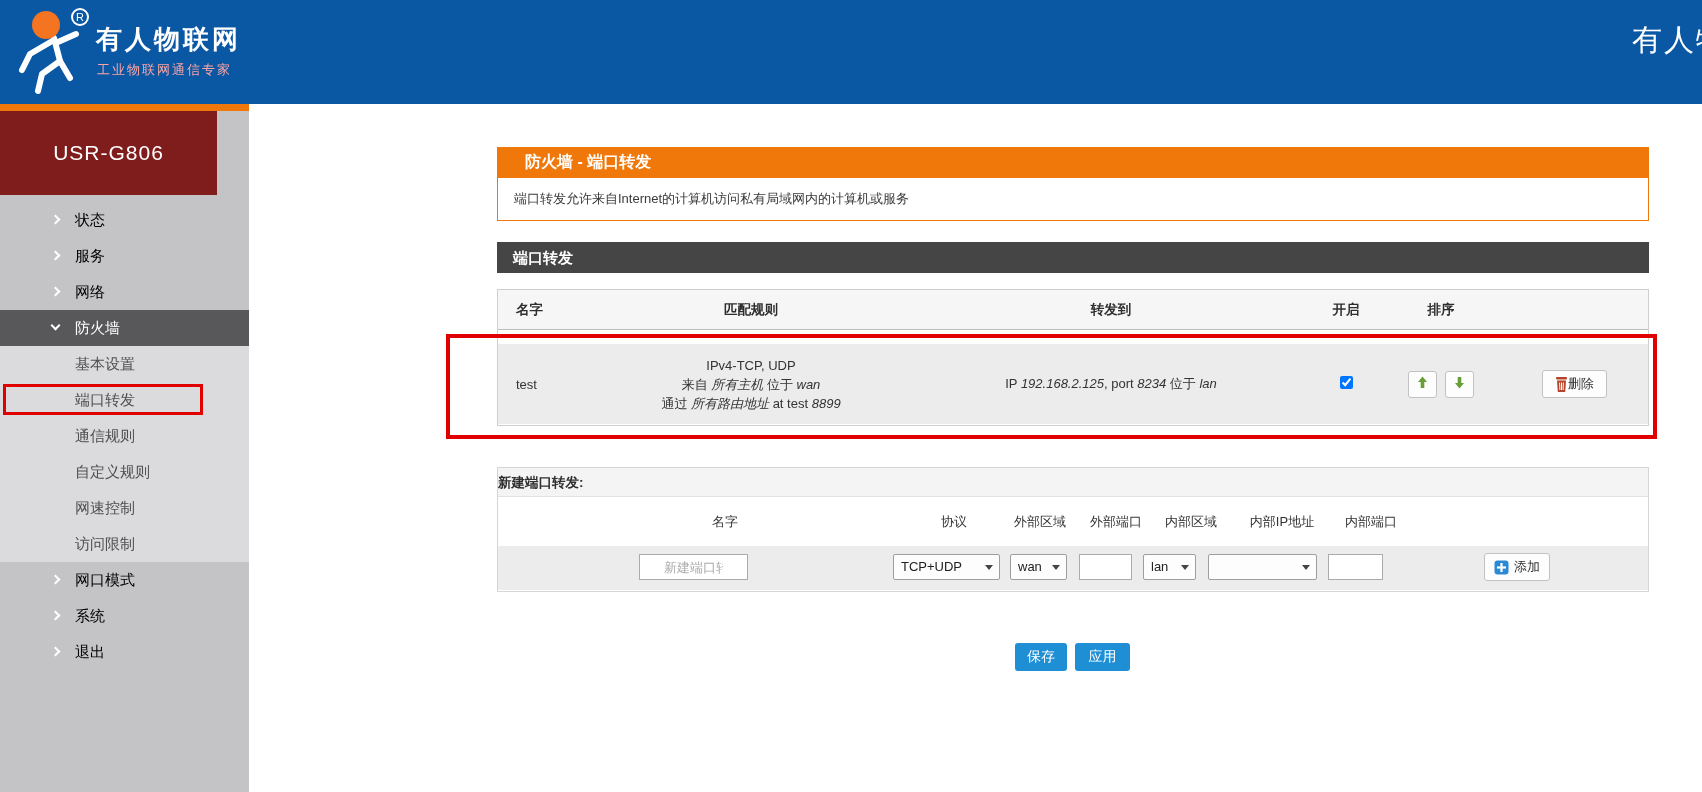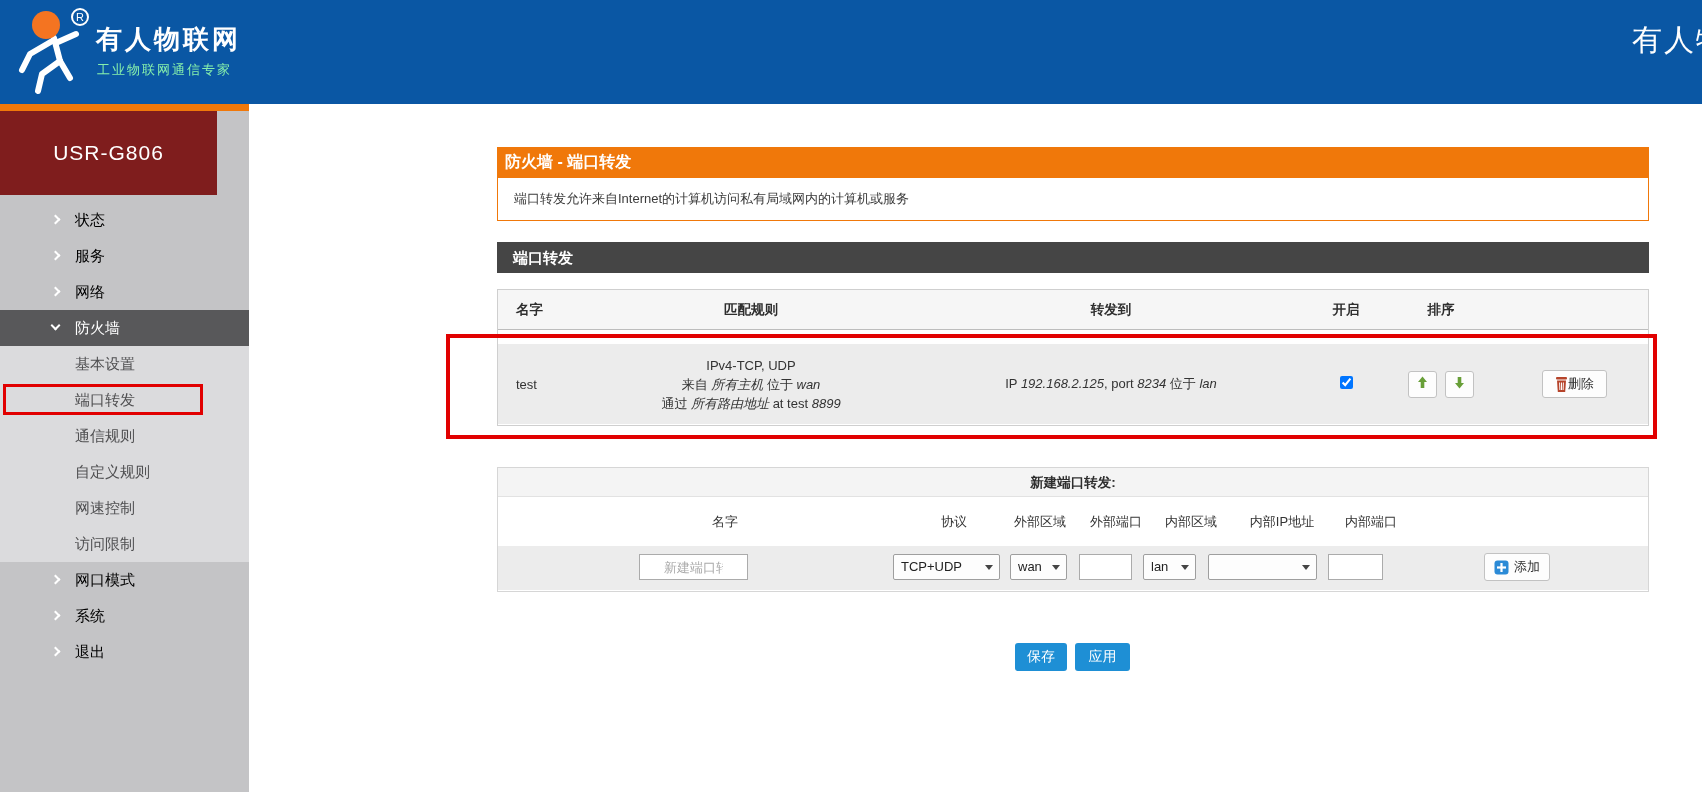--- a/index.html
+++ b/index.html
@@ -3,41 +3,41 @@
 <meta charset="utf-8">
 <style>
   html,body{margin:0;padding:0;background:#fff;}
   *{box-sizing:border-box;font-family:"Liberation Sans","DejaVu Sans",sans-serif;}
   .screen{position:relative;width:1702px;height:792px;overflow:hidden;background:#fff;}
 
   
   .topbar{position:absolute;left:0;top:0;width:1702px;height:104px;background:#0a57a4;overflow:hidden;}
   .logo-svg{position:absolute;left:8px;top:4px;}
   .brand-title{position:absolute;left:96px;top:22px;color:#fff;font-size:26px;font-weight:bold;letter-spacing:3px;}
-  .brand-sub{position:absolute;left:97px;top:61px;color:#86efac;font-size:13px;letter-spacing:2px;}
+  .brand-sub{position:absolute;left:97px;top:61px;color:#fca5a5;font-size:13px;letter-spacing:2px;}
   .watermark{position:absolute;left:1632px;top:20px;color:#fefefe;font-size:30px;letter-spacing:2px;white-space:nowrap;}
 
   
   .side-strip{position:absolute;left:0;top:104px;width:249px;height:7px;background:#f0780a;}
   .sidebar{position:absolute;left:0;top:111px;width:249px;height:681px;background:#c4c4c6;}
   .device-block{position:absolute;left:0;top:0;width:217px;height:84px;background:#7f1d1d;color:#fff;
     font-size:21px;letter-spacing:1px;text-align:center;line-height:84px;}
   .menu{position:absolute;left:0;top:91px;width:249px;}
   .mi{position:relative;height:36px;line-height:36px;font-size:15px;color:#000000;cursor:pointer;}
   .mi .lbl{position:absolute;left:75px;top:0;}
   .mi.sub{background:#dbdbdd;color:#4f4f51;}
   .mi.open{background:#58585a;color:#fff;}
   .chev{position:absolute;left:52px;top:14px;width:7px;height:7px;border-top:2px solid #fff;border-right:2px solid #fff;}
   .chev.r{transform:rotate(45deg);}
   .chev.d{top:12px;transform:rotate(135deg);}
   .menu-redbox{position:absolute;left:3px;top:273px;width:200px;height:31px;border:3px solid #e10000;z-index:5;pointer-events:none;}
 
   
   .orange-bar{position:absolute;left:497px;top:147px;width:1152px;height:34px;background:#f0780a;color:#fff;
-    font-size:16px;font-weight:bold;line-height:30px;padding-left:8px;}
+    font-size:16px;font-weight:bold;line-height:30px;padding-left:28px;}
   .desc-box{position:absolute;left:497px;top:177px;width:1152px;height:44px;background:#fff;border:1px solid #f0780a;
     font-size:13px;color:#3a3a3a;line-height:42px;padding-left:16px;}
   .dark-bar{position:absolute;left:497px;top:242px;width:1152px;height:31px;background:#454545;color:#fff;
     font-size:15px;font-weight:bold;line-height:31px;padding-left:16px;}
 
   
   .fwd-table{position:absolute;left:497px;top:289px;width:1152px;height:137px;background:#fff;border:1px solid #cfcfcf;}
   .t-head{display:flex;height:40px;align-items:center;background:#f6f6f6;border-bottom:1px solid #bdbdbd;
     font-size:13.5px;font-weight:bold;color:#2e2e2e;}
   .t-gap{height:14px;background:#fff;}
@@ -53,21 +53,21 @@
   .sort-btn{display:inline-block;width:29px;height:27px;background:#fdfdfd;border:1px solid #c2c2c2;border-radius:3px;
     margin:0 2px;vertical-align:middle;padding:0;cursor:pointer;line-height:23px;}
   .del-btn{display:inline-flex;align-items:center;gap:0;height:28px;padding:0 12px;background:#fdfdfd;
     border:1px solid #c2c2c2;border-radius:3px;font-size:13px;color:#333;cursor:pointer;}
   .en-box{width:13px;height:13px;margin:0;}
 
   .red-rect{position:absolute;left:446px;top:334px;width:1211px;height:105px;border:4px solid #e10000;z-index:20;pointer-events:none;}
 
   
   .new-sec{position:absolute;left:497px;top:467px;width:1152px;height:125px;border:1px solid #d6d6d6;background:#fff;}
-  .ns-title{height:29px;line-height:29px;text-align:center;background:#f4f4f4;border-bottom:1px solid #e2e2e2;
+  .ns-title{height:29px;line-height:29px;text-align:left;background:#f4f4f4;border-bottom:1px solid #e2e2e2;
     font-size:13.5px;font-weight:bold;color:#2e2e2e;}
   .ns-labels{position:relative;height:49px;background:#fff;font-size:13px;color:#333;}
   .ns-lab{position:absolute;top:16px;transform:translateX(-50%);white-space:nowrap;}
   .ns-ctrls{position:relative;height:44px;background:#ececec;}
   .txt-in{position:absolute;top:8px;height:26px;border:1px solid #ababab;background:#fff;font-size:13px;padding:0 24px;}
   .txt-in::placeholder{color:#a9a9a9;}
   .fsel{position:absolute;top:8px;height:26px;border:1px solid #9e9e9e;background:#fdfdfd;border-radius:2px;
     font-size:13px;color:#222;line-height:24px;padding:0 18px 8px 7px;cursor:pointer;}
   .fsel:after{content:"";position:absolute;right:6px;top:10px;border-left:4px solid transparent;
     border-right:4px solid transparent;border-top:5px solid #444;}

